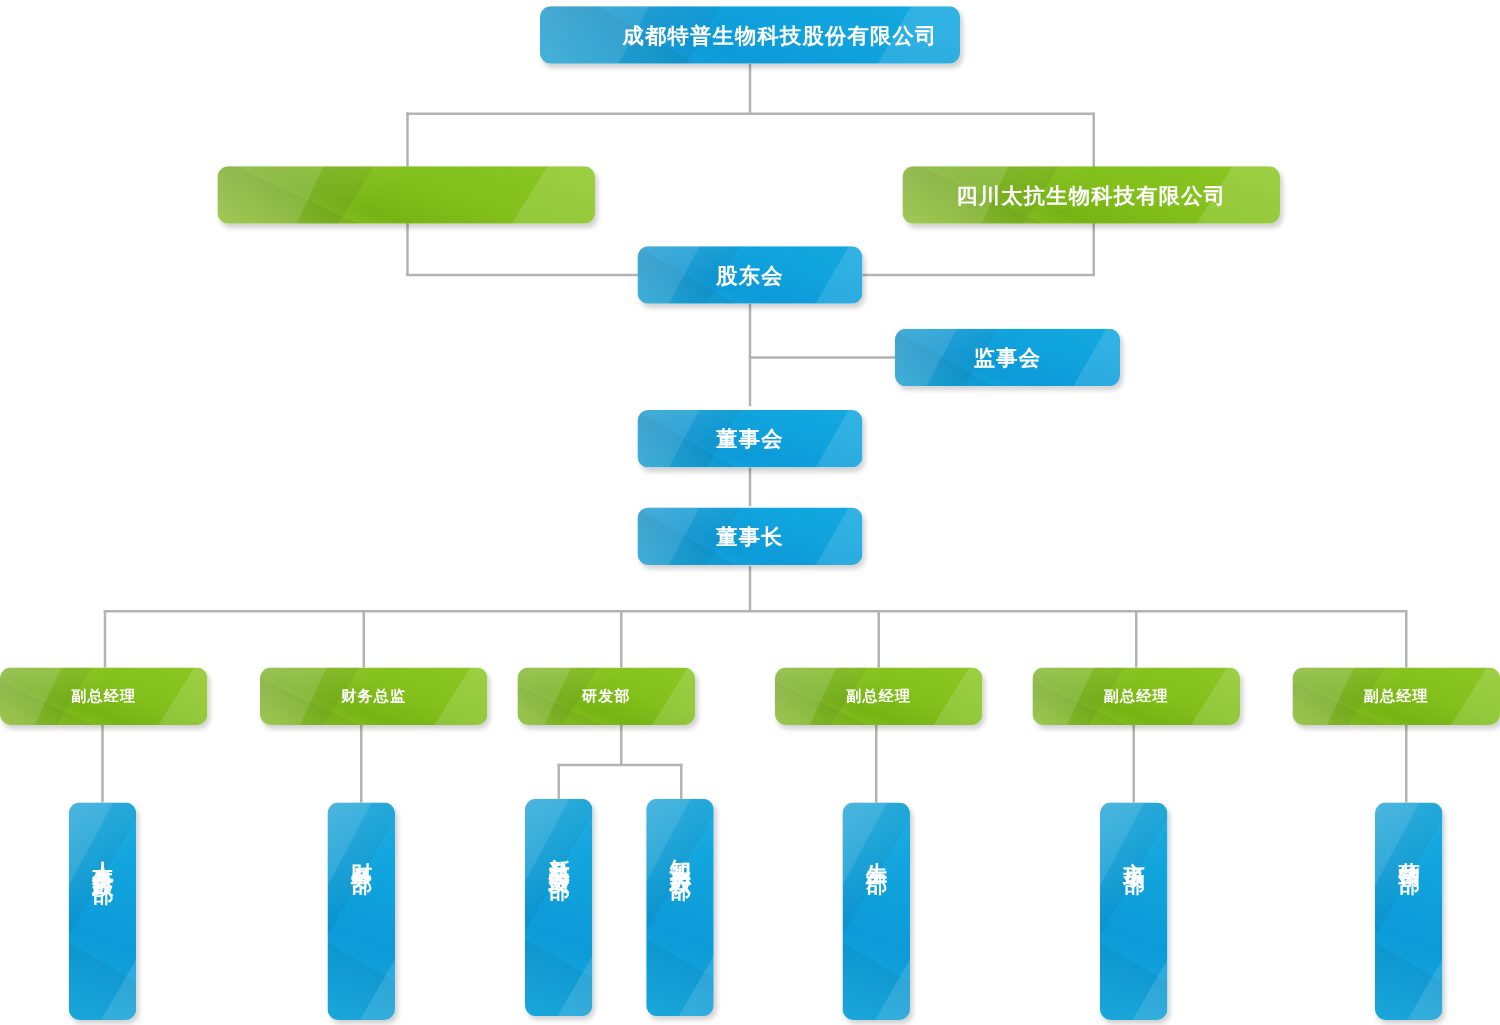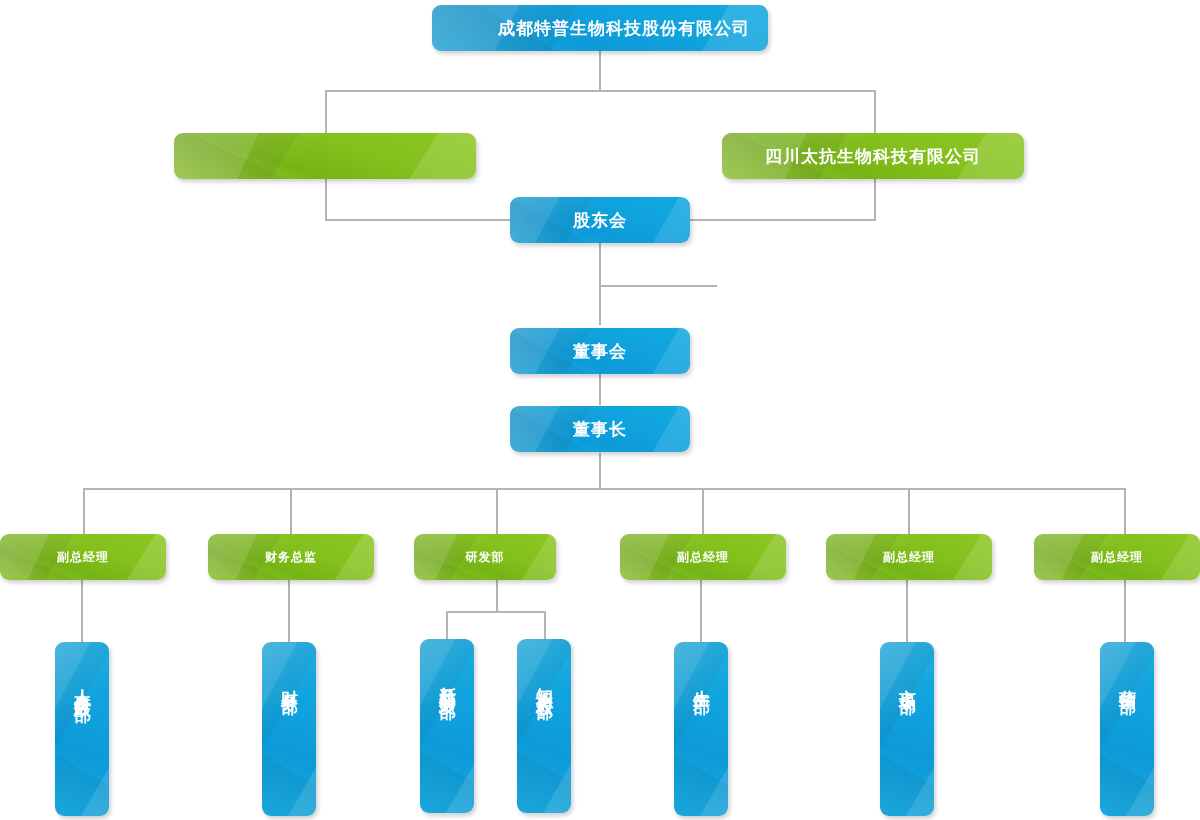--- a/index.html
+++ b/index.html
@@ -147,36 +147,40 @@
   </div>
   <div class="node blue horiz" style="left:510px; top:197px; width:180px; height:46px;">
     <span class="facets"></span>
     <span class="label">股东会</span>
   </div>
 
   <div class="node green horiz" style="left:722px; top:133px; width:302px; height:46px;">
     <span class="facets"></span>
     <span class="label">四川太抗生物科技有限公司</span>
   </div>
+  <div class="node blue horiz" style="left:716px; top:263px; width:180px; height:46px;">
+    <span class="facets"></span>
+    <span class="label">监事会</span>
+  </div>
 
   <div class="node blue horiz" style="left:510px; top:328px; width:180px; height:46px;">
     <span class="facets"></span>
     <span class="label">董事会</span>
   </div>
 
   <div class="node blue horiz" style="left:510px; top:406px; width:180px; height:46px;">
     <span class="facets"></span>
     <span class="label">董事长</span>
   </div>
 
   <div class="node green horiz small" style="left:0px; top:534px; width:166px; height:46px;">
     <span class="facets"></span>
     <span class="label">副总经理</span>
   </div>
-  <div class="node green horiz small" style="left:208px; top:534px; width:166px; height:46px;">
+  <div class="node green horiz small" style="left:208px; top:534px; width:182px; height:46px;">
     <span class="facets"></span>
     <span class="label">财务总监</span>
   </div>
   <div class="node green horiz small" style="left:414px; top:534px; width:142px; height:46px;">
     <span class="facets"></span>
     <span class="label">研发部</span>
   </div>
   <div class="node green horiz small" style="left:620px; top:534px; width:166px; height:46px;">
     <span class="facets"></span>
     <span class="label">副总经理</span>

